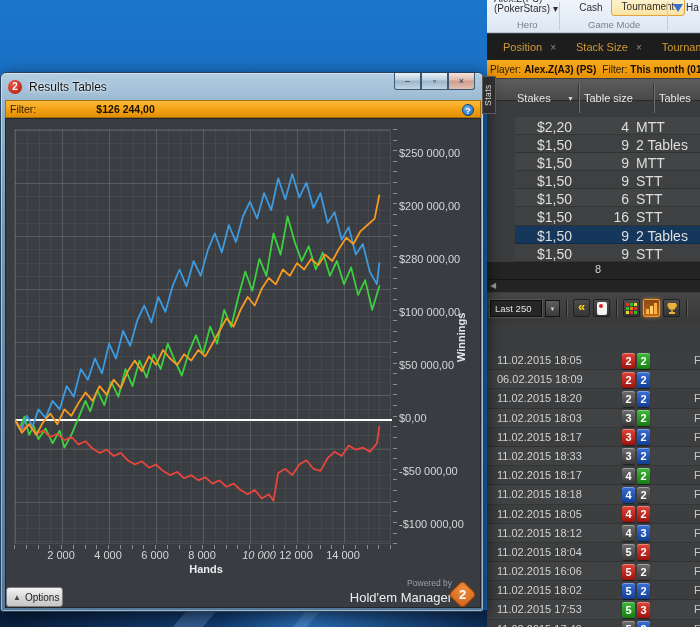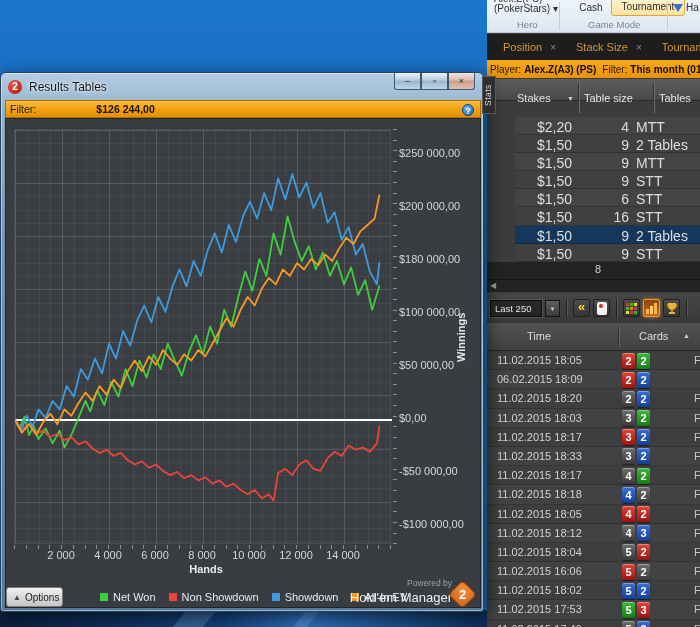--- a/index.html
+++ b/index.html
@@ -284,26 +284,20 @@
           <path d="M2 1 h8 v3 a4 4 0 0 1 -8 0 z" fill="#e8b builds" fill-opacity="1"></path>
           <path d="M2 1 h8 v3 a4 4 0 0 1 -8 0 z" fill="#e8b43a"></path>
           <rect x="5" y="7" width="2" height="3" fill="#c89020"></rect>
           <rect x="3" y="10" width="6" height="2" fill="#e8b43a"></rect>
           <path d="M1 2 h1.5 v3 h-1 z M9.5 2 H11 v3 h-1 z" fill="#c89020"></path>
         </svg>
       </div>
       <div class="tsep"></div>
     </div>
 
-    <div class="hands-header">
-      <span class="time-h">Time</span>
-      <span class="hv"></span>
-      <span class="cards-h">Cards</span>
-      <span class="sort">▲</span>
-    </div>
 
     <div class="hand-rows" id="hand-rows">
         <div class="hrow">
           <span class="t">11.02.2015 18:05</span>
           <span class="card p0 suit-hearts">2</span>
           <span class="card p1 suit-clubs">2</span>
           <span class="f">F</span>
         </div>
         <div class="hrow">
           <span class="t">06.02.2015 18:09</span>
@@ -420,56 +414,38 @@
             <polyline points="0.0,290.0 7.0,299.5 14.1,294.2 21.2,303.8 28.2,300.6 35.3,307.0 42.3,303.8 49.4,310.1 56.4,307.0 63.5,314.4 70.5,311.2 77.5,318.6 84.6,322.9 91.6,319.7 98.7,326.0 105.8,322.9 112.8,330.3 119.8,334.5 126.9,331.3 134.0,337.7 141.0,334.5 148.0,340.9 155.1,345.1 162.2,341.9 169.2,348.3 176.3,345.1 183.3,350.4 190.3,347.2 197.4,353.6 204.4,350.4 211.5,356.8 218.6,353.6 225.6,360.0 232.7,364.2 239.7,360.0 246.8,368.4 253.8,364.2 258.5,370.6 263.2,343.0 270.3,338.8 277.3,345.1 284.3,334.5 291.4,330.3 298.4,338.8 305.5,340.9 312.6,328.2 319.6,321.8 326.7,326.0 333.7,315.4 340.8,319.7 347.8,317.6 354.8,321.8 361.9,313.3 364.3,296.4" fill="none" stroke="#e8453c" stroke-width="1.8" stroke-linejoin="round" stroke-linecap="round"></polyline>
             <polyline points="0.0,290.0 5.9,300.6 11.8,285.8 17.6,296.4 23.5,279.4 30.6,287.9 37.6,270.9 44.6,279.4 51.7,256.1 58.8,266.7 65.8,239.1 72.9,249.7 79.9,228.5 87.0,243.4 94.0,213.7 101.0,228.5 108.1,201.0 115.2,215.8 122.2,190.4 129.3,175.5 136.3,192.5 143.3,167.0 150.4,181.9 157.5,156.4 164.5,139.5 171.5,156.4 178.6,131.0 185.7,145.8 192.7,120.4 199.8,103.4 206.8,122.5 213.8,95.0 220.9,111.9 227.9,86.5 235.0,71.6 242.1,88.6 249.1,63.2 256.2,80.1 263.2,48.3 270.3,69.5 277.3,44.1 284.3,67.4 291.4,52.6 298.4,78.0 305.5,63.2 312.6,92.8 319.6,82.2 326.7,109.8 333.7,97.1 340.8,124.6 347.8,114.0 354.8,141.6 361.9,154.3 364.3,133.1" fill="none" stroke="#3e9ade" stroke-width="1.8" stroke-linejoin="round" stroke-linecap="round"></polyline>
             <polyline points="0.0,290.0 7.0,302.7 14.1,294.2 21.2,304.8 28.2,292.1 35.3,283.6 42.3,294.2 49.4,279.4 56.4,285.8 63.5,273.0 70.5,262.4 77.5,270.9 84.6,256.1 91.6,264.6 98.7,249.7 105.8,258.2 112.8,241.2 119.8,230.6 126.9,241.2 134.0,226.4 141.0,234.9 148.0,220.0 155.1,228.5 162.2,234.9 169.2,224.3 176.3,230.6 183.3,220.0 190.3,226.4 197.4,213.7 204.4,201.0 211.5,188.2 218.6,196.7 225.6,179.8 232.7,167.0 239.7,175.5 246.8,158.6 253.8,148.0 260.8,154.3 267.9,139.5 274.9,145.8 282.0,133.1 289.1,139.5 296.1,128.9 303.2,135.2 310.2,124.6 317.3,131.0 324.3,118.3 331.3,107.7 338.4,114.0 345.4,101.3 352.5,95.0 359.6,88.6 364.3,65.3" fill="none" stroke="#f59a23" stroke-width="1.8" stroke-linejoin="round" stroke-linecap="round"></polyline>
           </svg>
       </div>
       <div class="ticks-y"></div>
       <div class="ticks-x"></div>
       <div id="y-labels">
           <div class="ylab" style="top: 28px;">$250 000,00</div>
           <div class="ylab" style="top: 81px;">$200 000,00</div>
-          <div class="ylab" style="top: 134px;">$180 000,00</div>
+          <div class="ylab" style="top: 134px;">$280 000,00</div>
           <div class="ylab" style="top: 187px;">$100 000,00</div>
           <div class="ylab" style="top: 240px;">$50 000,00</div>
           <div class="ylab" style="top: 293px;">$0,00</div>
           <div class="ylab" style="top: 346px;">-$50 000,00</div>
           <div class="ylab" style="top: 399px;">-$100 000,00</div>
         </div>
       <div id="x-labels">
           <div class="xlab" style="left: 55px;">2 000</div>
           <div class="xlab" style="left: 102px;">4 000</div>
           <div class="xlab" style="left: 149px; text-align: center;">6 000</div>
           <div class="xlab" style="left: 196px;">8 000</div>
-          <div class="xlab" style="left: 243px;">10 000</div>
+          <div class="xlab" style="left: 253px; font-style: italic;">10 000</div>
           <div class="xlab" style="left: 290px;">12 000</div>
           <div class="xlab" style="left: 337px;">14 000</div>
         </div>
       <div class="axis-ylabel">Winnings</div>
       <div class="axis-xlabel">Hands</div>
-      <div class="legend" id="legend">
-          <div class="legend-item">
-            <span class="legend-swatch" style="background: rgb(62, 207, 62);"></span>
-            <span>Net Won</span>
-          </div>
-          <div class="legend-item">
-            <span class="legend-swatch" style="background: rgb(232, 69, 60);"></span>
-            <span>Non Showdown</span>
-          </div>
-          <div class="legend-item">
-            <span class="legend-swatch" style="background: rgb(62, 154, 222);"></span>
-            <span>Showdown</span>
-          </div>
-          <div class="legend-item">
-            <span class="legend-swatch" style="background: rgb(245, 154, 35);"></span>
-            <span>All-In EV</span>
-          </div>
-        </div>
       <div class="powered">
         <div class="p1">Powered by</div>
         <div class="p2">Hold'em Manager</div>
       </div>
       <div class="hm-badge">
           <span>2</span>
         </div>
       <div class="options-btn">
         <span class="chev">▲</span>
         <span>Options</span>

